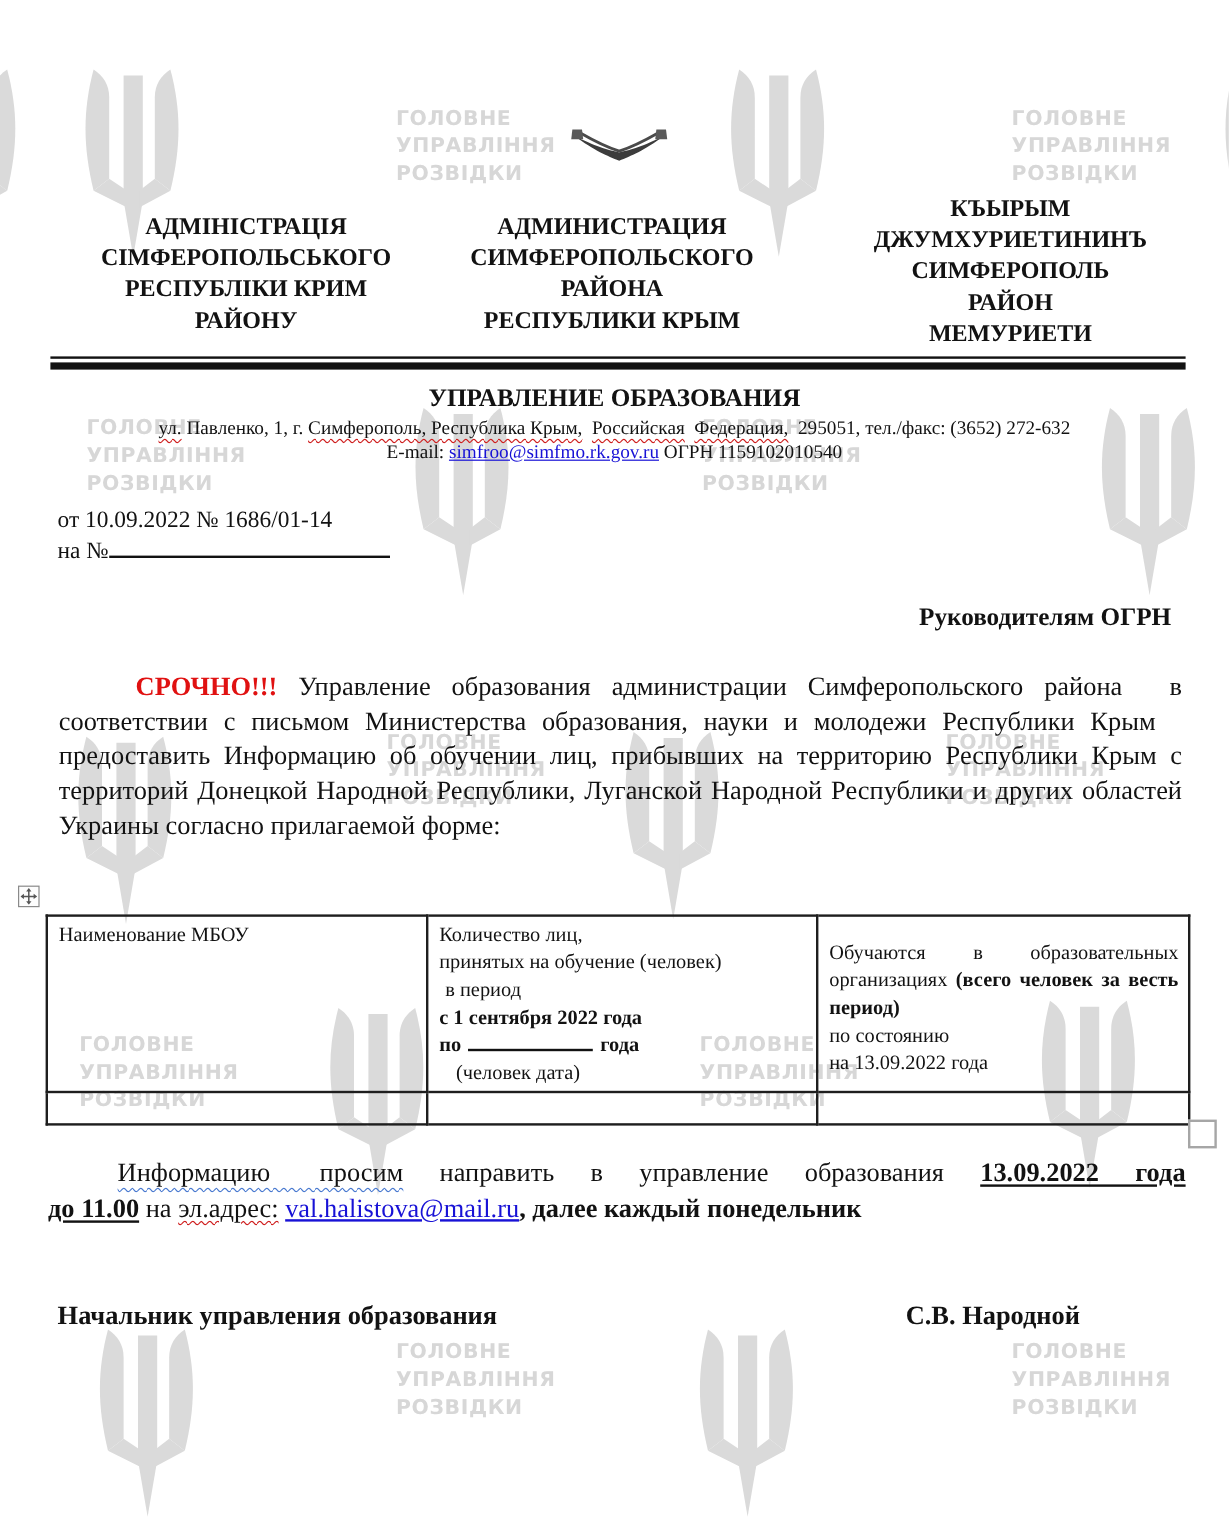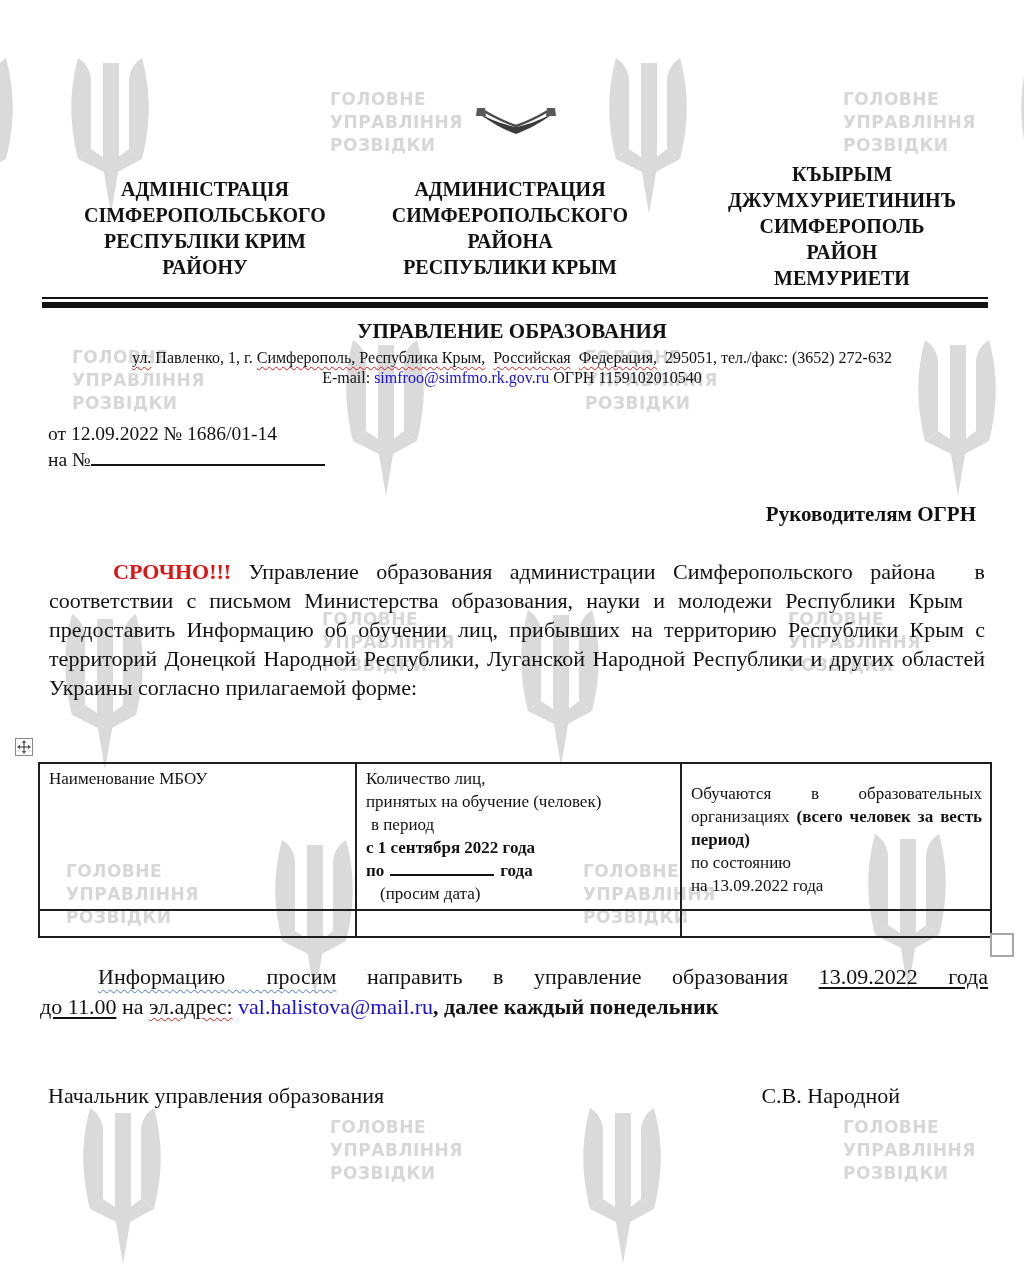--- a/index.html
+++ b/index.html
@@ -36,21 +36,21 @@
   .lh-uk{left:60px;top:176px;width:290px;}
   .lh-ru{left:368px;top:176px;width:284px;}
   .lh-crh{left:703px;top:161px;width:278px;}
   .rule{position:absolute;left:42px;right:36px;top:297px;}
   .rule .thin{height:2px;background:var(--ink);}
   .rule .thick{height:6px;background:var(--ink);margin-top:3px;}
   .dept-title{position:absolute;left:0;right:0;top:319px;text-align:center;font-weight:bold;font-size:21px;}
   .addr{position:absolute;left:0;right:0;top:348px;text-align:center;font-size:16px;line-height:20px;}
   .email-line{position:absolute;left:0;right:0;top:369px;text-align:center;font-size:16px;}
   .wavy-red{text-decoration-line:underline;text-decoration-style:wavy;text-decoration-color:var(--wavy-red);text-decoration-thickness:1px;text-underline-offset:3px;}
-  .link{color:var(--link);cursor:pointer;}
+  .link{color:var(--link);text-decoration:underline;cursor:pointer;}
   .ref{position:absolute;left:48px;top:421px;font-size:19.5px;line-height:26px;}
   .blank-line{display:inline-block;width:234px;border-bottom:2px solid var(--ink);height:15px;vertical-align:baseline;}
   .addressee{position:absolute;right:48px;top:502px;font-weight:bold;font-size:21px;}
   .body-par{
     position:absolute;left:49px;top:557px;width:936px;
     font-size:22px;line-height:29px;text-align:justify;text-indent:64px;
   }
   .urgent{color:var(--red);font-weight:bold;}
   
   .doc-table{
@@ -69,22 +69,22 @@
   .tbl-handle{
     position:absolute;left:15px;top:738px;width:18px;height:18px;
     border:1px solid #8a8a8a;background:#fdfdfd;display:flex;align-items:center;justify-content:center;
   }
   .tbl-anchor{position:absolute;left:990px;top:933px;width:24px;height:24px;border:2px solid #a6a6a6;background:#fff;}
   
   .closing{position:absolute;left:40px;top:962px;width:948px;font-size:22px;line-height:30px;}
   .closing .l1{text-align:justify;text-align-last:justify;text-indent:58px;}
   .u1{text-decoration-thickness:2px;text-underline-offset:3px;}
   .grammar{text-decoration-line:underline;text-decoration-style:wavy;text-decoration-color:var(--grammar-blue);text-decoration-thickness:1px;text-underline-offset:5px;}
-  .deadline{font-weight:normal;text-decoration:underline;text-decoration-thickness:2px;text-underline-offset:3px;}
-  .signature{position:absolute;left:48px;right:124px;top:1083px;display:flex;justify-content:space-between;font-weight:normal;font-size:22px;}
+  .deadline{font-weight:bold;text-decoration:underline;text-decoration-thickness:2px;text-underline-offset:3px;}
+  .signature{position:absolute;left:48px;right:124px;top:1083px;display:flex;justify-content:space-between;font-weight:bold;font-size:22px;}
 </style>
 </head>
 <body>
 
 <svg width="0" height="0" style="position:absolute">
   <defs>
     <g id="trident" fill="#dadada">
       <path d="M20,2 C28,7 33,15 33,25 L33,93 L20,103 C11,66 11,36 20,2 Z"></path>
       <path d="M20,103 L48,117 L48,103 L33,93 Z"></path>
       <path d="M45,7 L61,7 L61,111 L53,158 L45,111 Z"></path>
@@ -223,21 +223,21 @@
 
   <div class="addr">
     <span class="wavy-red">ул.</span><span> Павленко, 1, г. </span><span class="wavy-red">Симферополь, Республика Крым,</span><span> </span><span class="wavy-red">Российская</span><span> </span><span class="wavy-red">Федерация,</span><span> 295051, тел./факс: (3652) 272-632</span>
   </div>
 
   <div class="email-line">
     <span>E-mail: </span><a class="link">simfroo@simfmo.rk.gov.ru</a><span> ОГРН 1159102010540</span>
   </div>
 
   <div class="ref">
-    <div>от 12.09.2022 № 1686/01-14</div>
+    <div>от 10.09.2022 № 1686/01-14</div>
     <div><span>на №</span><span class="blank-line"></span></div>
   </div>
 
   <div class="addressee">Руководителям ОГРН</div>
 
   <div class="body-par">
     <span class="urgent">СРОЧНО!!!</span><span> Управление образования администрации Симферопольского района  в соответствии с письмом Министерства образования, науки и молодежи Республики Крым  предоставить Информацию об обучении лиц, прибывших на территорию Республики Крым с территорий Донецкой Народной Республики, Луганской Народной Республики и других областей Украины согласно прилагаемой форме:</span>
   </div>
 
   <div class="tbl-handle">
@@ -265,21 +265,21 @@
       <tr class="hdr-row">
         <td>
           <div>Наименование МБОУ</div>
         </td>
         <td>
           <div>Количество лиц,</div>
           <div>принятых на обучение (человек)</div>
           <div class="ind1">в период</div>
           <div class="b">с 1 сентября 2022 года</div>
           <div class="b"><span>по</span><span class="tbl-blank"></span><span>года</span></div>
-          <div class="ind2">(просим дата)</div>
+          <div class="ind2">(человек дата)</div>
         </td>
         <td>
           <div class="cell-just"><span>Обучаются в образовательных организациях </span><span class="b">(всего человек за весть период)</span></div>
           <div>по состоянию</div>
           <div>на 13.09.2022 года</div>
         </td>
       </tr>
       <tr class="empty-row">
         <td></td>
         <td></td>

